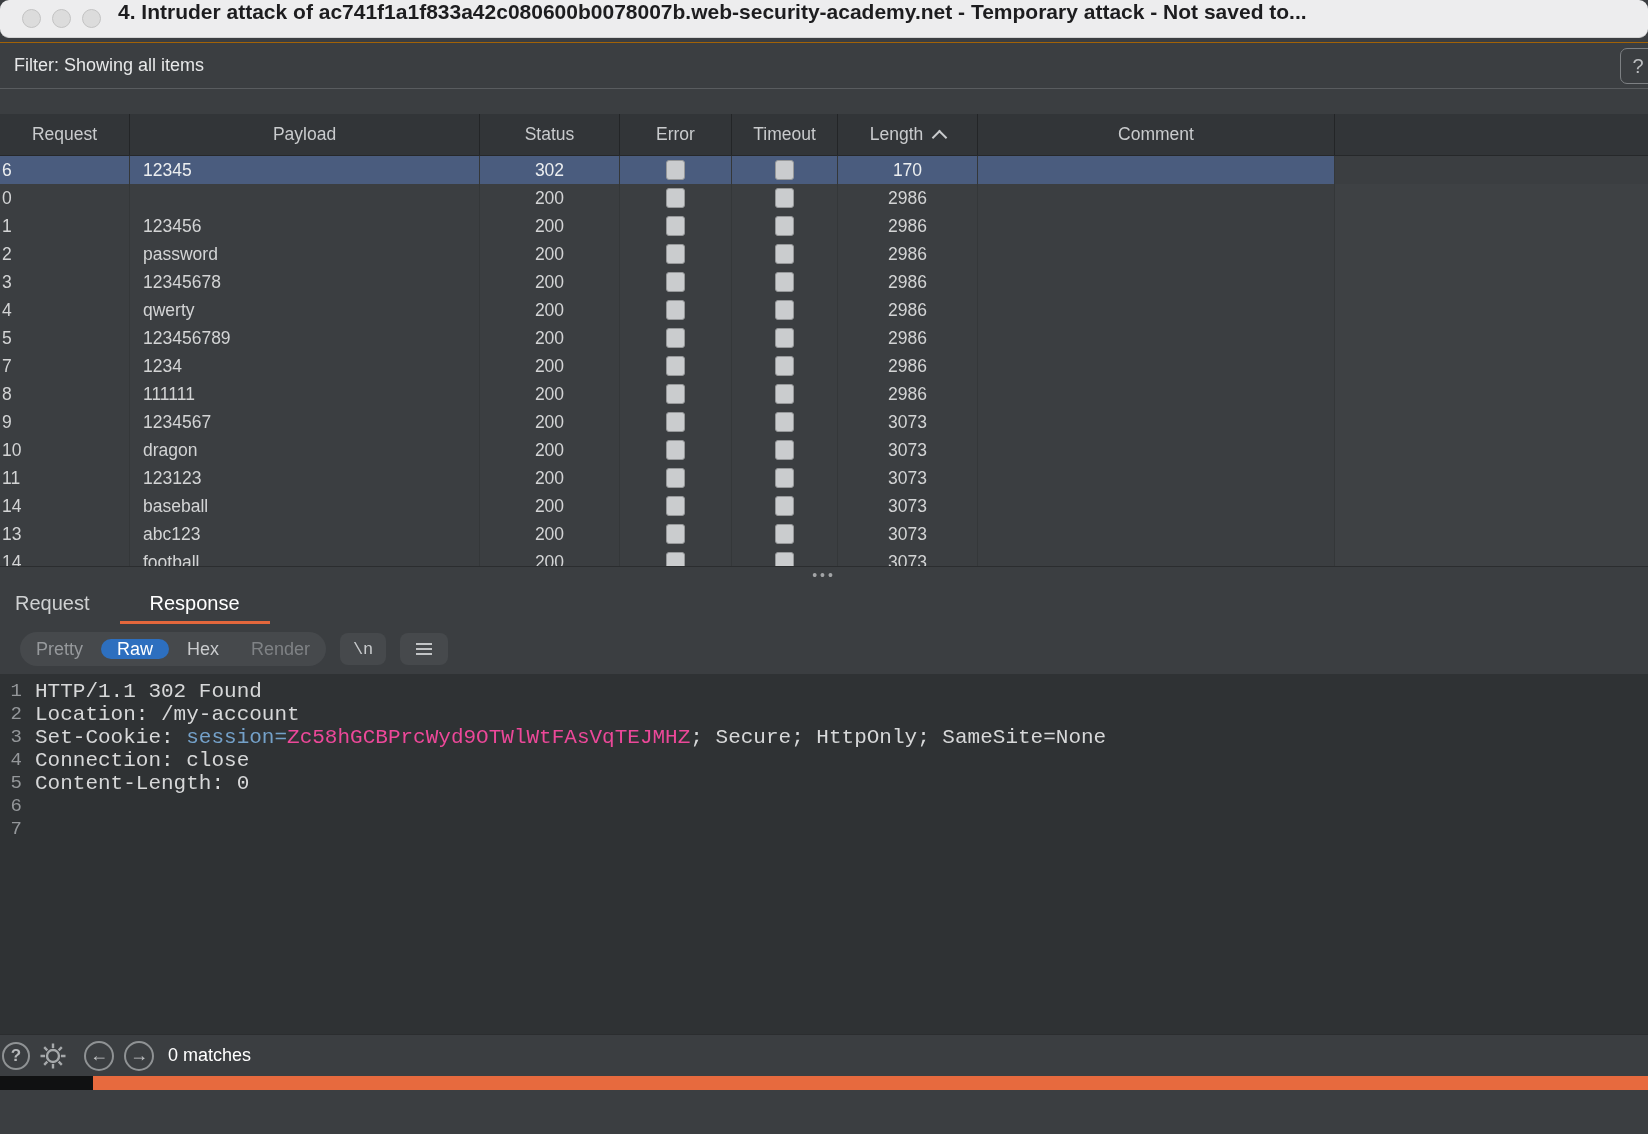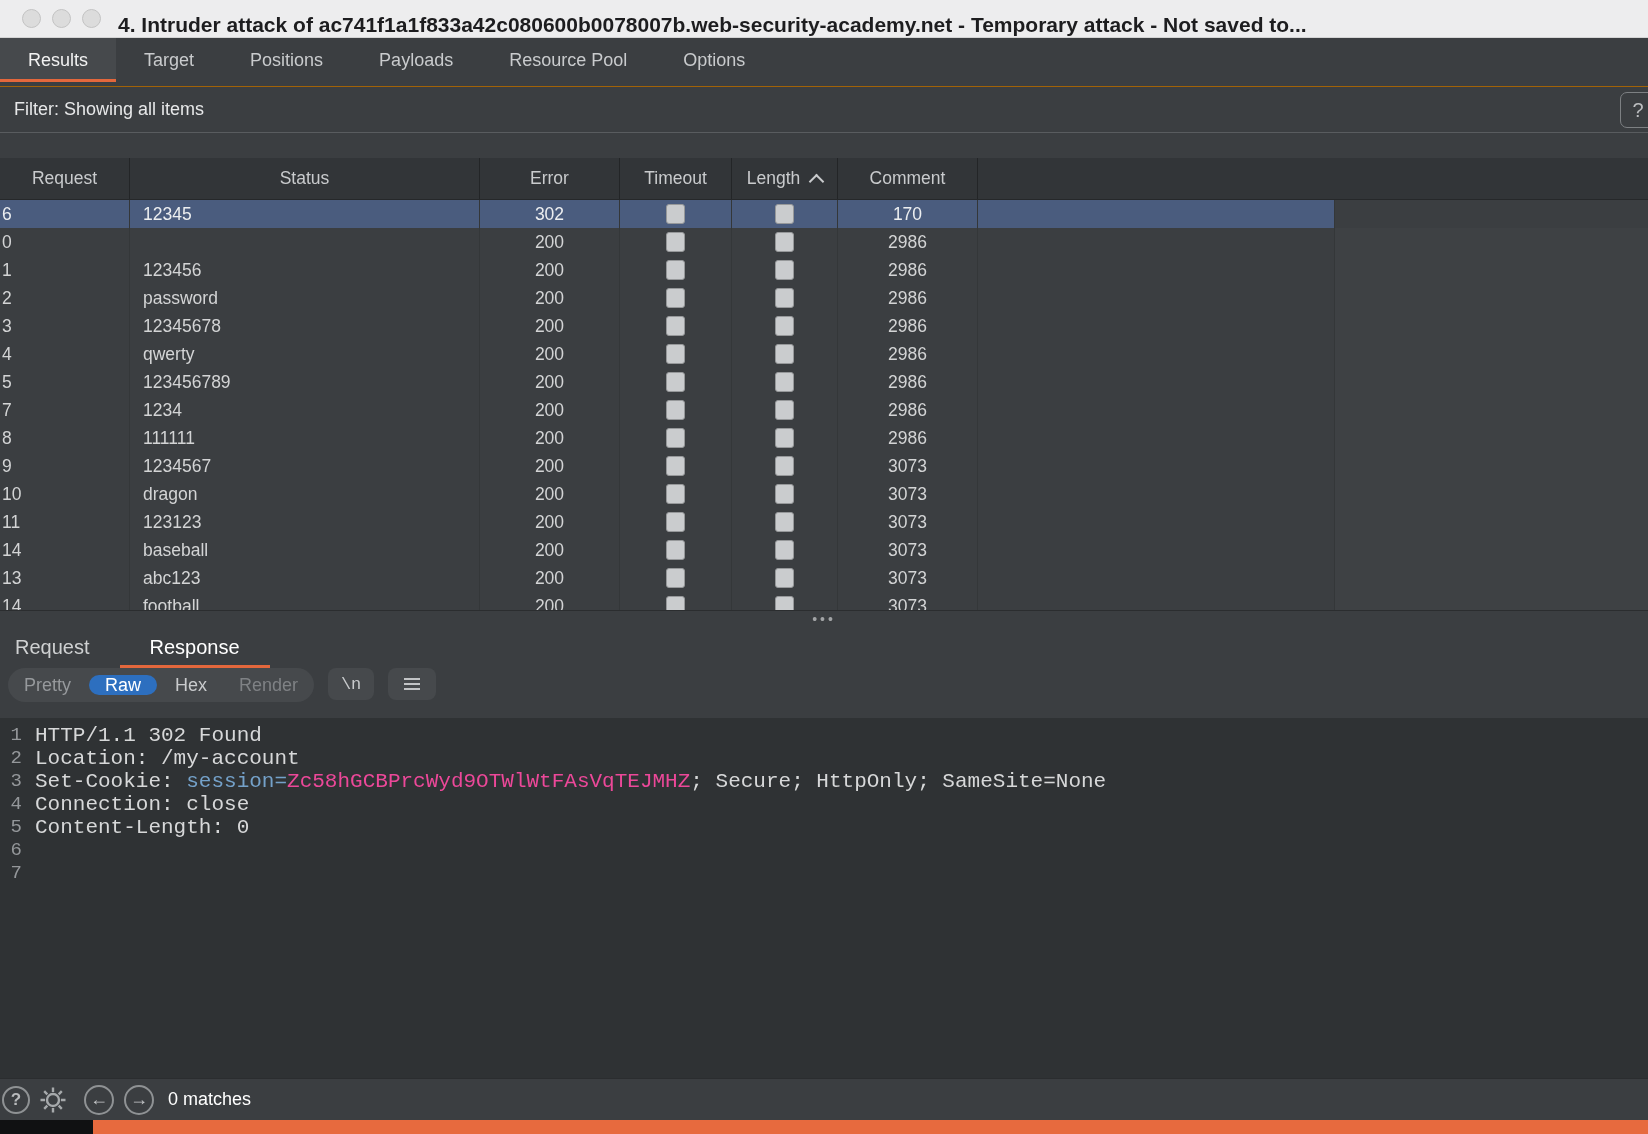--- a/index.html
+++ b/index.html
@@ -1,20 +1,20 @@
 <!DOCTYPE html>
 <html><head>
 <meta charset="utf-8">
 <style>
   html,body{margin:0;padding:0;background:#2a2c2e;}
   body{width:1648px;height:1134px;overflow:hidden;font-family:"Liberation Sans",sans-serif;}
   .window{width:1648px;height:1134px;display:flex;flex-direction:column;background:#3b3e41;position:relative;overflow:hidden;}
 
   
-  .titlebar{height:38px;flex:0 0 auto;background:#ededee;position:relative;display:flex;align-items:flex-end;border-bottom:1px solid #d4d4d4;box-sizing:border-box;}
+  .titlebar{height:38px;flex:0 0 auto;background:#ededee;position:relative;display:flex;align-items:flex-start;border-bottom:1px solid #d4d4d4;box-sizing:border-box;border-radius:9px;}
   .traffic-lights{position:absolute;left:22px;top:9px;display:flex;gap:11px;}
   .tl{width:19px;height:19px;border-radius:50%;background:#dcdcdc;border:1px solid #c3c3c3;box-sizing:border-box;}
   .title{margin-left:118px;font-size:21px;font-weight:600;color:#1d1d1f;white-space:nowrap;overflow:hidden;width:1520px;}
 
   
   .main-tabs{height:44px;flex:0 0 auto;display:flex;background:#3b3e41;}
   .mtab{padding:0 28px;display:flex;align-items:center;font-size:18px;color:#c9cbcd;cursor:default;}
   .mtab.active{background:#46494c;color:#f2f2f2;box-shadow:inset 0 -3px 0 #e3673c;}
 
   
@@ -45,21 +45,21 @@
   .splitter{height:16px;flex:0 0 auto;background:#3b3e41;border-top:1px solid #2b2d2f;box-sizing:border-box;display:flex;align-items:center;justify-content:center;}
   .splitter-dots{color:#a2a4a6;font-size:14px;letter-spacing:3px;line-height:10px;}
 
   
   .editor-tabs{height:42px;flex:0 0 auto;display:flex;background:#3b3e41;}
   .etab{padding:0 30px;display:flex;align-items:center;font-size:20px;color:#cfd1d2;}
   .etab:first-child{padding-left:15px;}
   .etab.active{color:#ffffff;box-shadow:inset 0 -3px 0 #e3673c;}
 
   
-  .view-bar{height:50px;flex:0 0 auto;display:flex;padding-left:8px;background:#3b3e41;box-sizing:border-box;}
+  .view-bar{height:50px;flex:0 0 auto;display:flex;align-items:center;padding-left:0;background:#3b3e41;box-sizing:border-box;margin-left:20px;}
   .seg-group{display:flex;align-items:center;background:#46494c;border-radius:17px;height:34px;}
   .seg-btn{padding:0 16px;font-size:18px;display:flex;align-items:center;height:100%;box-sizing:border-box;}
   .seg-btn.dim{color:#96999c;}
   .seg-btn.dimmer{color:#7f8285;}
   .seg-btn.normal{color:#c9cbcd;}
   .seg-btn.active{background:#2d6fbf;color:#ffffff;border-radius:14px;height:20px;margin:0 2px;}
   .pill{margin-left:14px;background:#46494c;border-radius:8px;height:32px;display:flex;align-items:center;justify-content:center;color:#c9cbcd;}
   .pill.nl{width:46px;font-size:17px;font-family:"Liberation Mono",monospace;}
   .pill.menu{width:48px;flex-direction:column;gap:3px;}
   .menu-line{width:16px;height:2px;background:#c2c4c6;}
@@ -96,38 +96,31 @@
 
   <div class="titlebar">
     <div class="traffic-lights">
       <span class="tl"></span>
       <span class="tl"></span>
       <span class="tl"></span>
     </div>
     <div class="title">4. Intruder attack of ac741f1a1f833a42c080600b0078007b.web-security-academy.net - Temporary attack - Not saved to...</div>
   </div>
 
-  <div class="main-tabs">
-    <div class="mtab active">Results</div>
-    <div class="mtab">Target</div>
-    <div class="mtab">Positions</div>
-    <div class="mtab">Payloads</div>
-    <div class="mtab">Resource Pool</div>
-    <div class="mtab">Options</div>
-  </div>
 
   <div class="filter-wrap">
     <span class="filter-label">Filter: Showing all items</span>
     <span class="help-box">?</span>
   </div>
 
   <div class="table-gap"></div>
 
   <div class="thead grid-cols">
     <div class="th">Request</div>
+    <div class="th">Payload</div>
     <div class="th">Status</div>
     <div class="th">Error</div>
     <div class="th">Timeout</div>
     <div class="th">
       <span>Length</span>
       <span class="sort-chevron"></span>
     </div>
     <div class="th">Comment</div>
     <div class="th"></div>
   </div>

